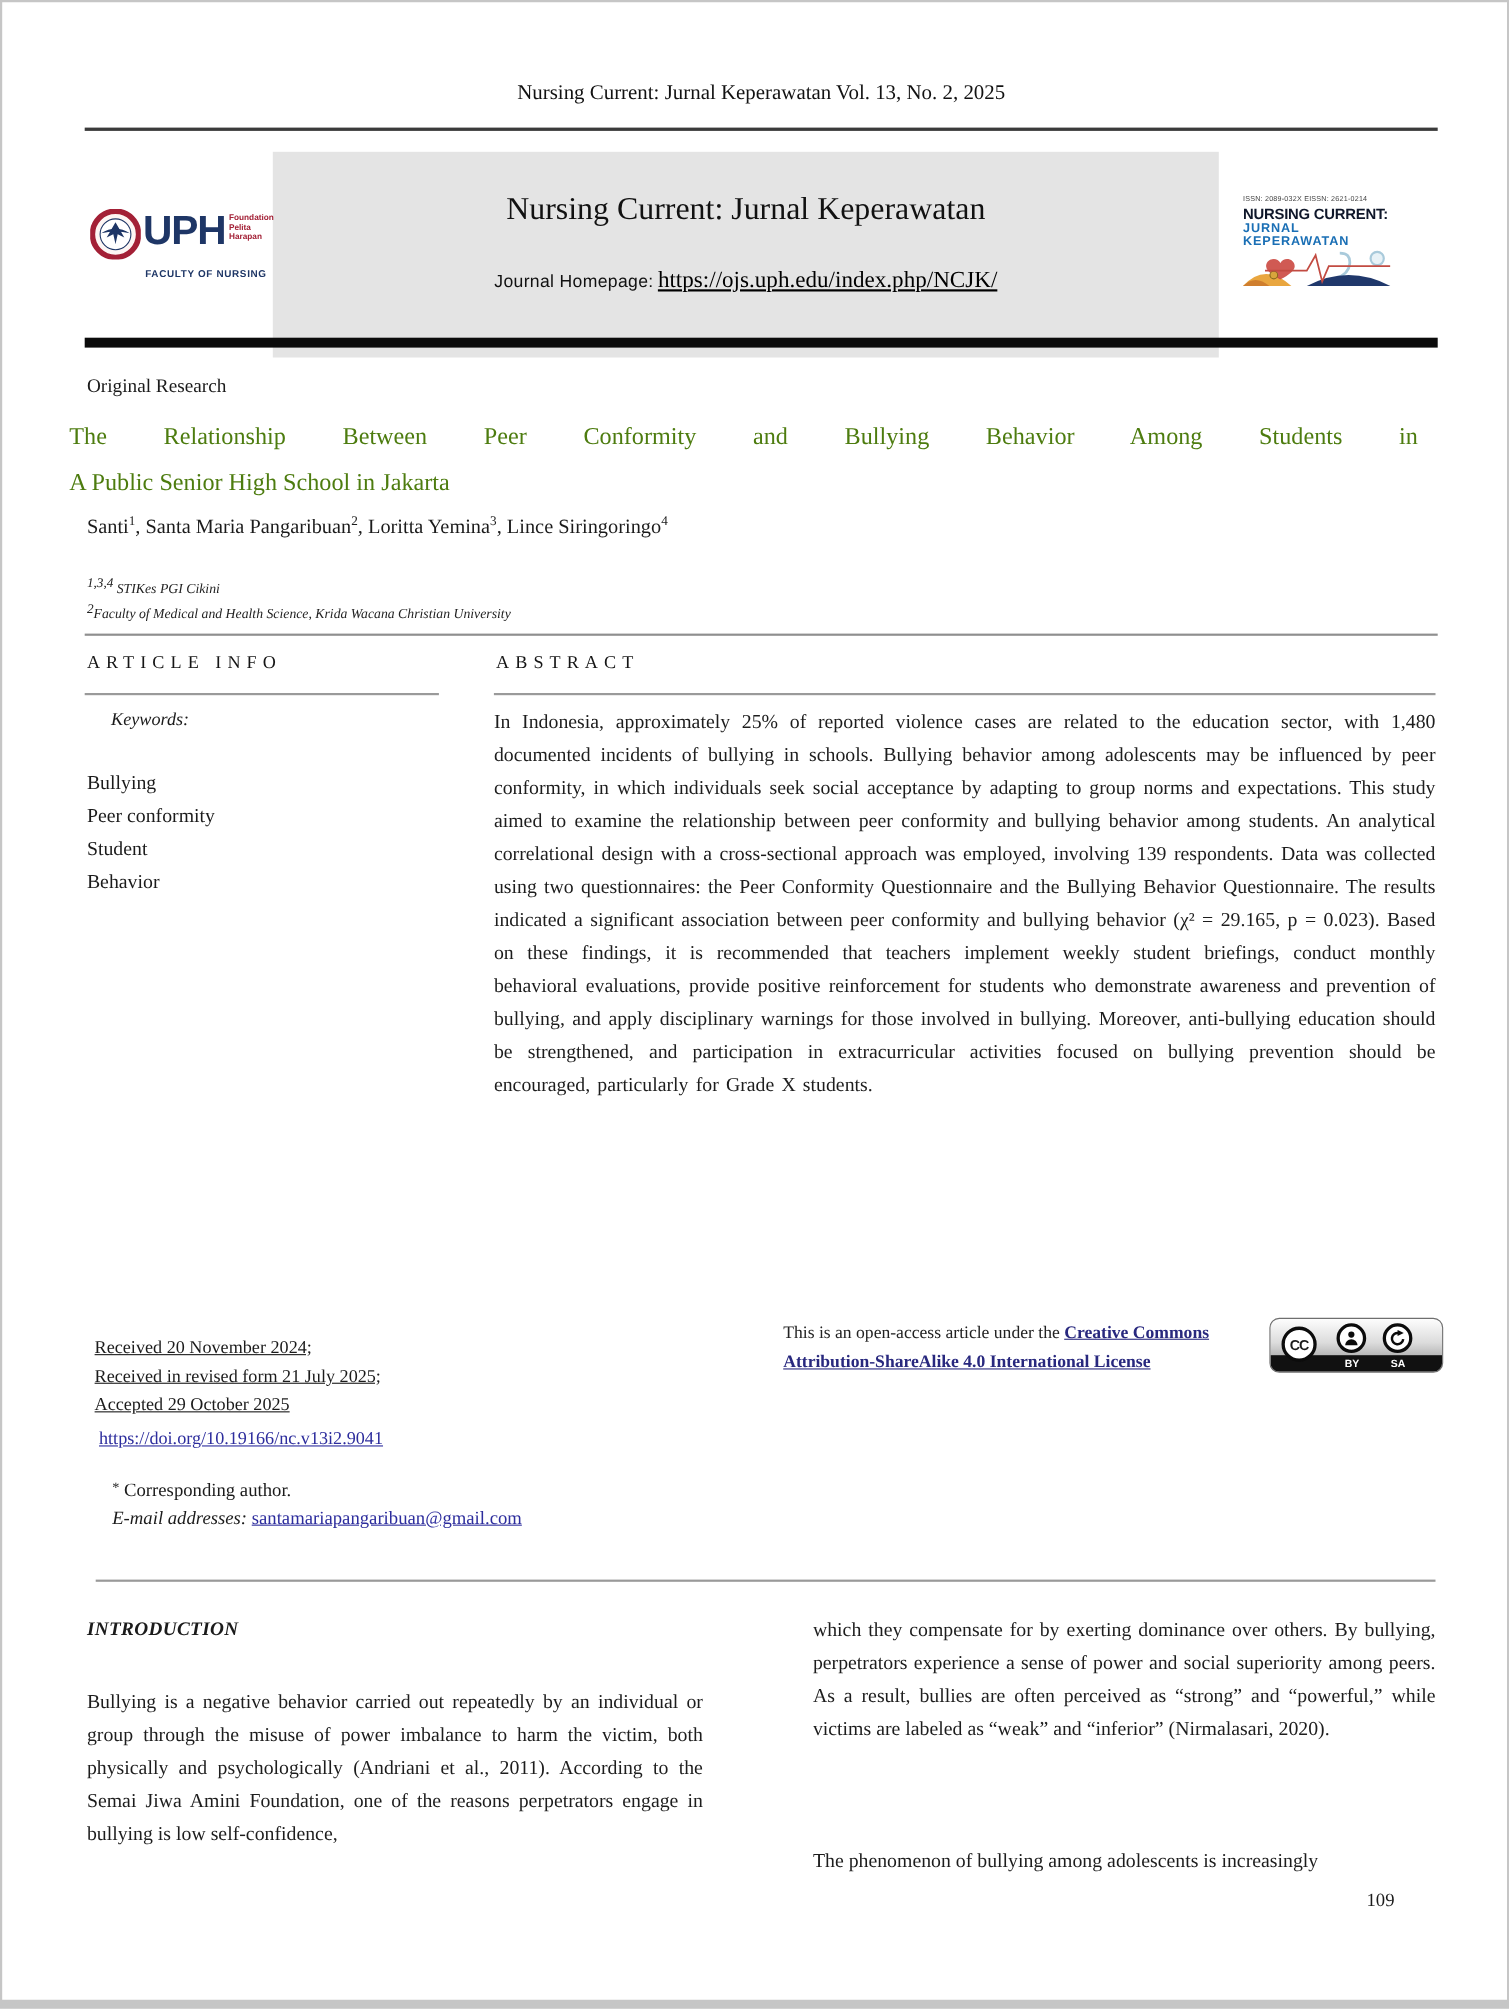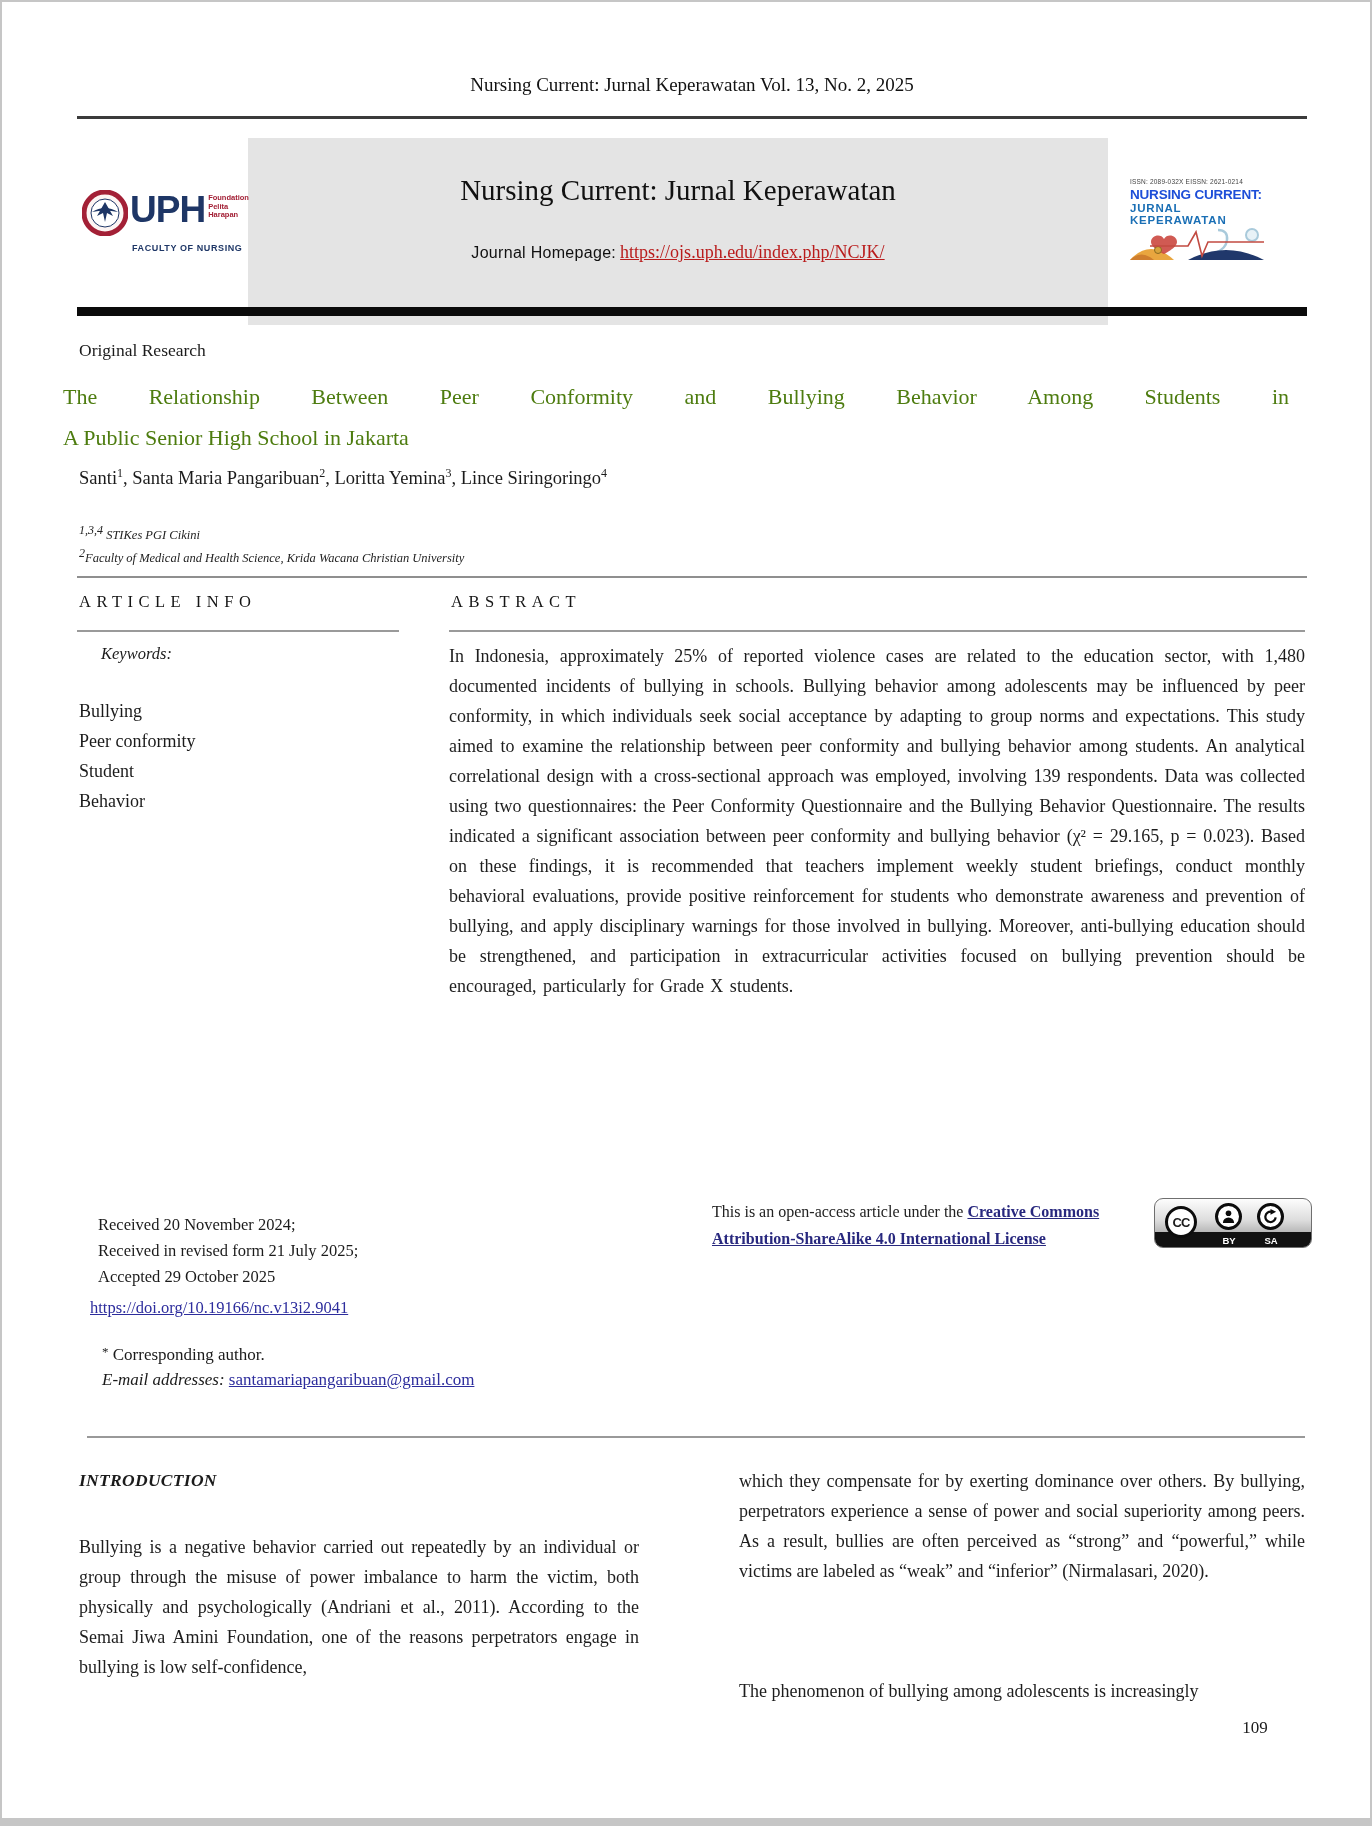--- a/index.html
+++ b/index.html
@@ -12,34 +12,34 @@
   }
   .abs { position:absolute; }
 
   .running-head { top:72px; left:75px; width:1230px; text-align:center; font-size:19px; color:#121212; }
   .rule-top { top:114px; left:75px; width:1230px; height:3px; background:#3b3b3b; }
 
   .banner { top:136px; left:246px; width:860px; height:187px; background:#e4e4e4; }
   .banner-title { position:absolute; top:36px; left:0; width:100%; text-align:center; font-size:29px; color:#111; }
   .homepage-row { position:absolute; top:104px; left:0; width:100%; text-align:center; font-size:16px; }
   .homepage-label { font-family:"Liberation Sans", sans-serif; font-size:16px; color:#111; letter-spacing:.3px; }
-  .homepage-link { color:#b91c1c; font-size:18px; }
+  .homepage-link { color:#000000; font-size:21px; }
 
   
   .uph-logo { top:188px; left:80px; width:165px; height:72px; }
   .uph-row { display:flex; align-items:flex-start; }
   .uph-acronym { font-family:"Liberation Sans", sans-serif; font-weight:bold; font-size:37px; line-height:40px; color:#1e3666; letter-spacing:-1px; margin-left:2px; }
   .uph-stack { margin-left:3px; margin-top:4px; }
   .uph-stack div { font-family:"Liberation Sans", sans-serif; font-size:7.5px; line-height:8.5px; color:#a32036; font-weight:bold; }
   .uph-faculty { font-family:"Liberation Sans", sans-serif; font-size:9px; letter-spacing:.6px; color:#1e3666; font-weight:bold; margin-top:3px; margin-left:50px; }
 
   
   .journal-logo { top:176px; left:1128px; width:140px; }
   .jl-issn { font-family:"Liberation Sans", sans-serif; font-size:6.5px; color:#444; letter-spacing:.2px; }
-  .jl-line1 { font-family:"Liberation Sans", sans-serif; font-weight:800; font-size:13.5px; color:#1d4ed8; letter-spacing:-.2px; margin-top:2px; }
+  .jl-line1 { font-family:"Liberation Sans", sans-serif; font-weight:800; font-size:13.5px; color:#0f172a; letter-spacing:-.2px; margin-top:2px; }
   .jl-line2 { font-family:"Liberation Sans", sans-serif; font-weight:700; font-size:11.5px; color:#1a6fb5; letter-spacing:.8px; }
 
   .bar-thick { top:305px; left:75px; width:1230px; height:9px; background:#0b0b0b; }
 
   .article-type { top:338px; left:77px; font-size:17.5px; }
   .title-block { top:374px; left:61px; width:1226px; font-size:22px; line-height:41px; color:#4d7c0f; }
   .title-l1 { text-align:justify; text-align-last:justify; }
   .authors { top:464px; left:77px; font-size:18.5px; }
   .authors sup, .affil sup { font-size:12px; }
   .affils { top:520px; left:77px; font-size:12.5px; line-height:17.5px; font-style:italic; color:#222; }
@@ -50,21 +50,21 @@
   .h-info { top:590px; left:77px; }
   .h-abs { top:590px; left:449px; }
   .ul-info { top:628px; left:75px; width:322px; height:2px; background:#9a9a9a; }
   .ul-abs  { top:628px; left:447px; width:856px; height:2px; background:#9a9a9a; }
 
   .kw-label { top:642px; left:77px; font-style:italic; font-size:16.5px;margin-left:22px; }
   .kw-list { top:694px; left:77px; font-size:18px; line-height:30px; }
 
   .abstract { top:639px; left:447px; width:856px; font-size:18px; line-height:30px; text-align:justify; word-spacing:2px; color:#1d1d1d; }
 
-  .received { top:1210px; left:96px; font-size:16.5px; line-height:26px; }
+  .received { top:1210px; left:84px; font-size:16.5px; line-height:26px;text-decoration:underline; }
   .doi { top:1296px; left:88px; font-size:16.5px; }
   .doi a, .email-link { color:#2d2d9d; text-decoration:underline; }
   .corresp { top:1342px; left:100px; font-size:17px; }
   .sup-star { font-size:13px; vertical-align:4px; }
   .email-line { top:1368px; left:100px; font-size:17px; }
   .email-label { font-style:italic; }
 
   .license { top:1196px; left:710px; width:470px; font-size:16px; line-height:27px; color:#222; }
   .license-link { color:#28287e; font-weight:bold; text-decoration:underline; }
 

